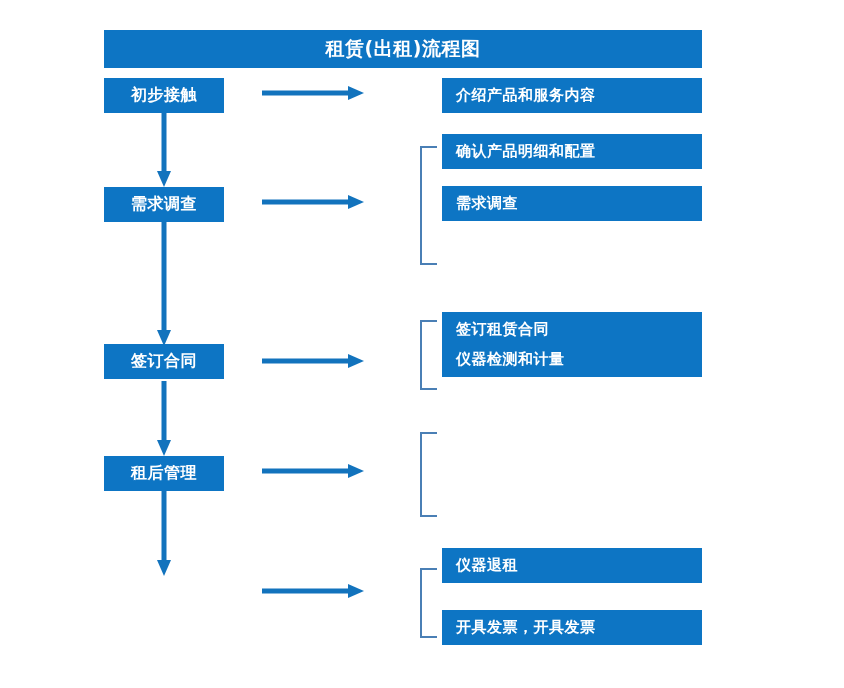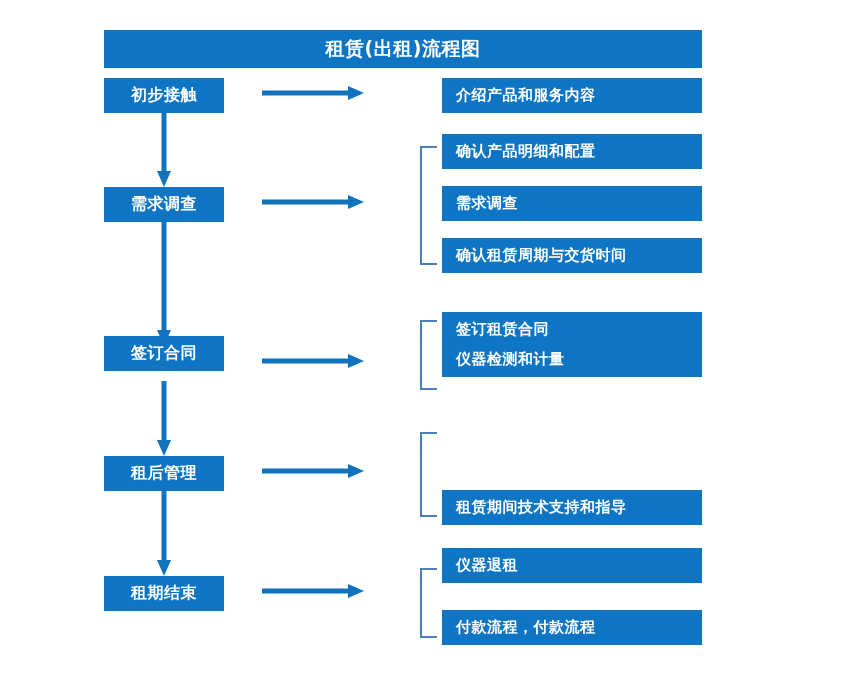--- a/index.html
+++ b/index.html
@@ -93,23 +93,22 @@
 </style>
 </head>
 <body>
 
 <div id="canvas">
 
   <div class="title-bar">租赁(出租)流程图</div>
 
   <div class="stage-box" style="top:78px">初步接触</div>
   <div class="stage-box" style="top:187px">需求调查</div>
-  <div class="stage-box" style="top:336px">签订合同</div>
+  <div class="stage-box" style="top:344px">签订合同</div>
   <div class="stage-box" style="top:456px">租后管理</div>
-  <div class="stage-box" style="top:576px">租期结束</div>
 
   <div class="arrow-down" style="left:157px; top:113px; height:74px">
     <svg width="14" height="74" viewBox="0 0 14 74">
       <rect x="4.5" y="0" width="5" height="60" fill="#1273bd"></rect>
       <polygon points="0,58 14,58 7,74" fill="#1273bd"></polygon>
     </svg>
   </div>
   <div class="arrow-down" style="left:157px; top:222px; height:124px">
     <svg width="14" height="124" viewBox="0 0 14 124">
       <rect x="4.5" y="0" width="5" height="110" fill="#1273bd"></rect>
@@ -177,20 +176,18 @@
   </div>
   <div class="bracket" style="top:568px">
     <svg width="18" height="70" viewBox="0 0 18 70">
       <path d="M17,1 L1,1 L1,69 L17,69" fill="none" stroke="#4a7fb5" stroke-width="2"></path>
     </svg>
   </div>
 
   <div class="detail-box" style="top:78px">介绍产品和服务内容</div>
   <div class="detail-box" style="top:134px">确认产品明细和配置</div>
   <div class="detail-box" style="top:186px">需求调查</div>
-  <div class="detail-box" style="top:238px">确认租赁周期与交货时间</div>
   <div class="detail-box" style="top:312px">签订租赁合同</div>
   <div class="detail-box" style="top:342px">仪器检测和计量</div>
-  <div class="detail-box" style="top:490px">租赁期间技术支持和指导</div>
   <div class="detail-box" style="top:548px">仪器退租</div>
-  <div class="detail-box" style="top:610px">付款流程，付款流程</div>
+  <div class="detail-box" style="top:610px">开具发票，开具发票</div>
 
 </div>
 
 </body></html>

